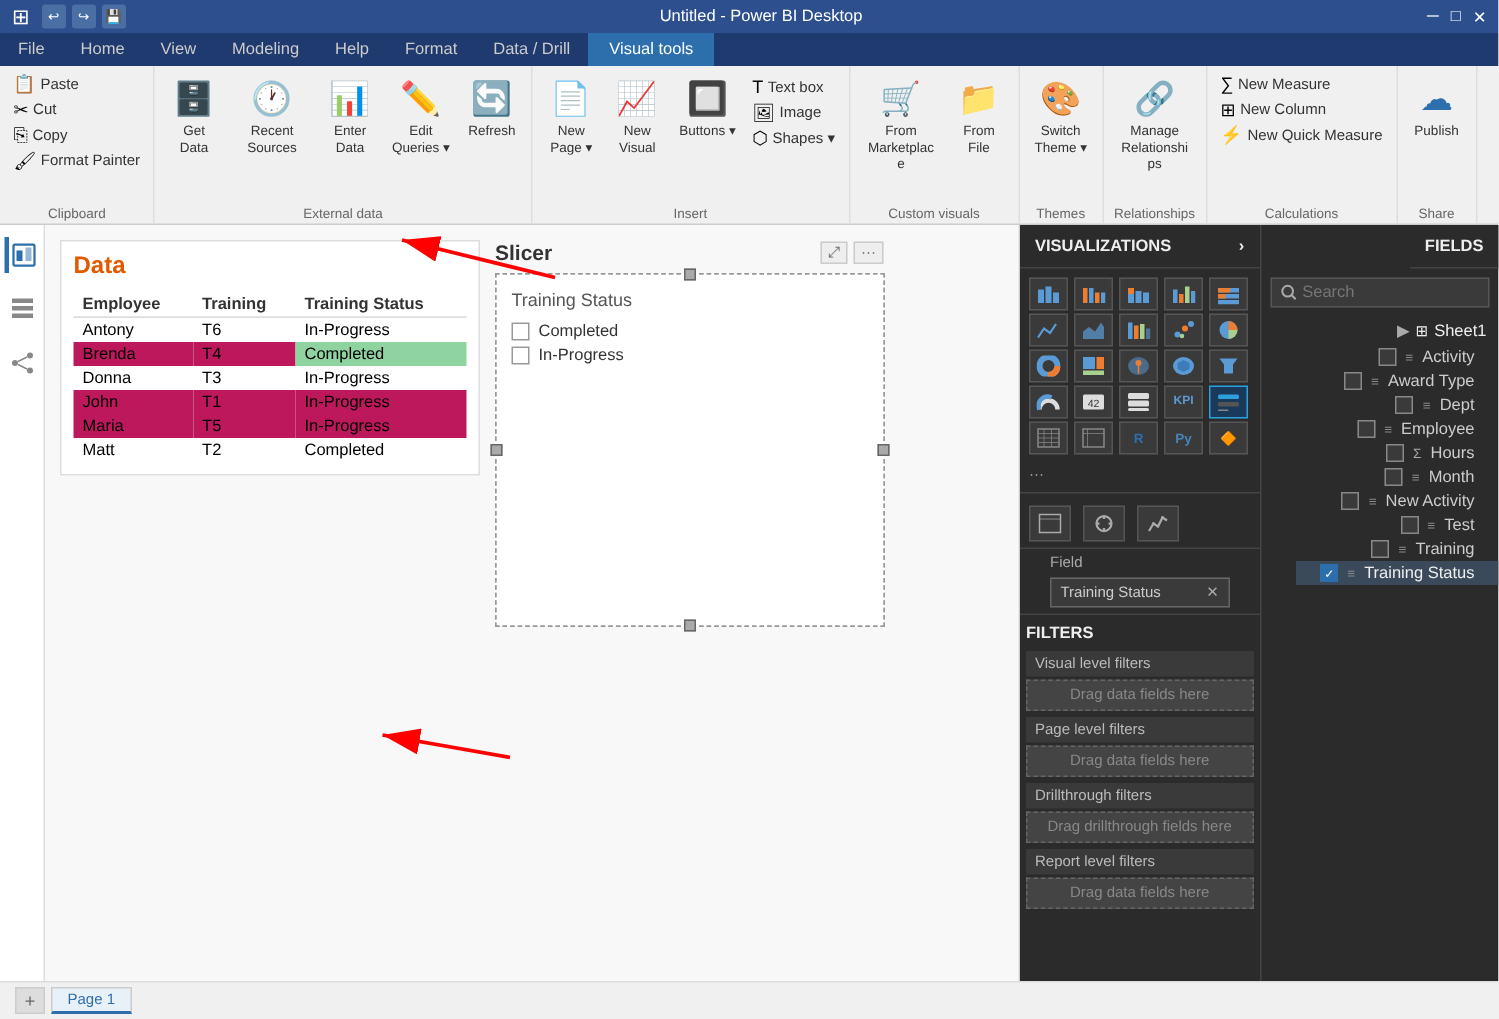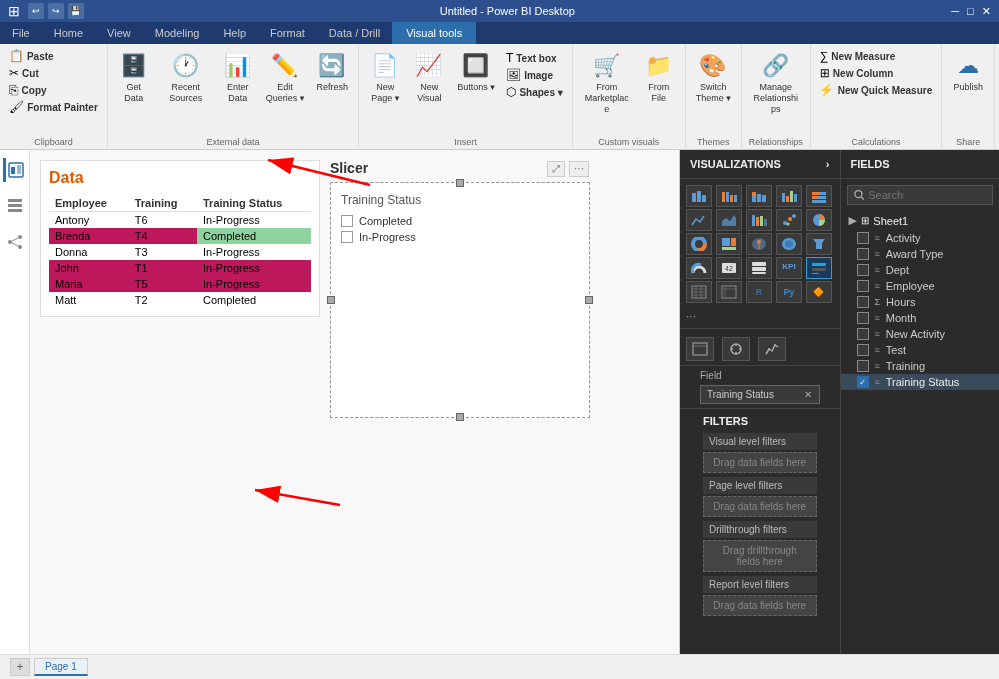--- a/index.html
+++ b/index.html
@@ -104,21 +104,21 @@
       display: flex;
       flex-direction: row;
       align-items: center;
       gap: 3px;
       cursor: pointer;
       padding: 1px 3px;
       border-radius: 2px;
       white-space: nowrap;
     }
     .ribbon-btn-small .icon-sm { font-size: 12px; }
-    .ribbon-btn-small .label { font-size: 10px; color: #333; font-weight: bold; }
+    .ribbon-btn-small .label { font-size: 10px; color: #333; }
     .ribbon-col {
       display: flex;
       flex-direction: column;
       gap: 1px;
       justify-content: flex-start;
       padding-top: 2px;
     }
 
     
     .main-content {
@@ -304,21 +304,21 @@
       padding: 3px 6px;
       margin-top: 4px;
       display: flex;
       align-items: center;
       justify-content: space-between;
       font-size: 10px;
       color: #ccc;
     }
     .viz-chip-x { cursor: pointer; color: #aaa; }
     .filters-section {
-      padding: 6px 23px;
+      padding: 6px 4px;
       border-top: 1px solid #444;
     }
     .filters-header {
       font-size: 11px;
       font-weight: bold;
       color: #eee;
       margin-bottom: 6px;
     }
     .filter-item {
       background: #3a3a3a;
@@ -338,20 +338,21 @@
     }
 
     
     .fields-panel {
       width: 160px;
       background: #2b2b2b;
       color: #ccc;
       border-left: 1px solid #444;
       display: flex;
       flex-direction: column;
+      align-items: flex-end;
     }
     .fields-header {
       background: #2b2b2b;
       padding: 8px 10px;
       font-size: 11px;
       font-weight: bold;
       color: #eee;
       border-bottom: 1px solid #444;
     }
     .fields-search {

